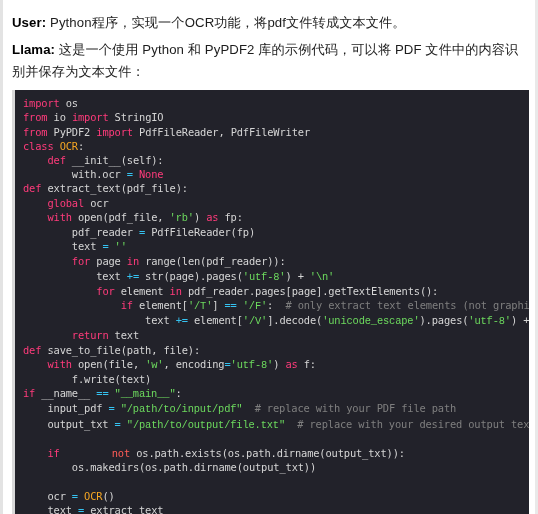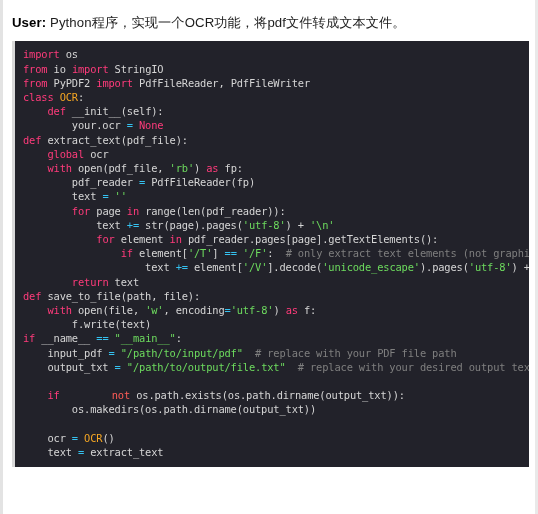--- a/index.html
+++ b/index.html
@@ -52,43 +52,44 @@
     font-family: "DejaVu Sans Mono", "Liberation Mono", monospace;
     font-size: 10.4px;
     line-height: 14.2px;
     color: #d6d6d6;
     white-space: pre;
     overflow: hidden;
     letter-spacing: -0.15px;
   }
   .tok-kw   { color: #ff3b7b; }
   .tok-kw2  { color: #ff5c57; margin-left: 46px; }
-  .tok-str  { color: #6ddb5e; }
+  .tok-str  { color: #6ddb5e; font-family: Liberation Mono, monospace; }
   .tok-com  { color: #7f7f7f; }
   .tok-fn   { color: #f5a623; }
   .tok-cls  { color: #f5a623; }
   .tok-op   { color: #35c2f0; }
   .tok-pl   { color: #d6d6d6; }
 </style>
 </head>
 <body>
 
 <div class="page">
 
   <div class="chat">
     <p class="msg"><span class="speaker">User:</span><span> Python程序，实现一个OCR功能，将pdf文件转成文本文件。</span></p>
+    <p class="msg"><span class="speaker">Llama:</span><span> 这是一个使用 Python 和 PyPDF2 库的示例代码，可以将 PDF 文件中的内容识别并保存为文本文件：</span></p>
   </div>
 
   <div class="codewrap">
     <pre class="code" id="code-render"><span class="tok-kw">import</span><span class="tok-pl"> os</span>
 <span class="tok-kw">from</span><span class="tok-pl"> io </span><span class="tok-kw">import</span><span class="tok-pl"> StringIO</span>
 <span class="tok-kw">from</span><span class="tok-pl"> PyPDF2 </span><span class="tok-kw">import</span><span class="tok-pl"> PdfFileReader, PdfFileWriter</span>
 <span class="tok-kw">class</span><span class="tok-pl"> </span><span class="tok-cls">OCR</span><span class="tok-pl">:</span>
 <span class="tok-pl">    </span><span class="tok-kw">def</span><span class="tok-pl"> __init__(self):</span>
-<span class="tok-pl">        your.ocr </span><span class="tok-op">=</span><span class="tok-pl"> </span><span class="tok-kw">None</span>
+<span class="tok-pl">        with.ocr </span><span class="tok-op">=</span><span class="tok-pl"> </span><span class="tok-kw">None</span>
 <span class="tok-kw">def</span><span class="tok-pl"> extract_text(pdf_file):</span>
 <span class="tok-pl">    </span><span class="tok-kw">global</span><span class="tok-pl"> ocr</span>
 <span class="tok-pl">    </span><span class="tok-kw">with</span><span class="tok-pl"> open(pdf_file, </span><span class="tok-str">'rb'</span><span class="tok-pl">) </span><span class="tok-kw">as</span><span class="tok-pl"> fp:</span>
 <span class="tok-pl">        pdf_reader </span><span class="tok-op">=</span><span class="tok-pl"> PdfFileReader(fp)</span>
 <span class="tok-pl">        text </span><span class="tok-op">=</span><span class="tok-pl"> </span><span class="tok-str">''</span>
 <span class="tok-pl">        </span><span class="tok-kw">for</span><span class="tok-pl"> page </span><span class="tok-kw">in</span><span class="tok-pl"> range(len(pdf_reader)):</span>
 <span class="tok-pl">            text </span><span class="tok-op">+=</span><span class="tok-pl"> str(page).pages(</span><span class="tok-str">'utf-8'</span><span class="tok-pl">) + </span><span class="tok-str">'\n'</span>
 <span class="tok-pl">            </span><span class="tok-kw">for</span><span class="tok-pl"> element </span><span class="tok-kw">in</span><span class="tok-pl"> pdf_reader.pages[page].getTextElements():</span>
 <span class="tok-pl">                </span><span class="tok-kw">if</span><span class="tok-pl"> element[</span><span class="tok-str">'/T'</span><span class="tok-pl">] </span><span class="tok-op">==</span><span class="tok-pl"> </span><span class="tok-str">'/F'</span><span class="tok-pl">:  </span><span class="tok-com"># only extract text elements (not graphics)</span>
 <span class="tok-pl">                    text </span><span class="tok-op">+=</span><span class="tok-pl"> element[</span><span class="tok-str">'/V'</span><span class="tok-pl">].decode(</span><span class="tok-str">'unicode_escape'</span><span class="tok-pl">).pages(</span><span class="tok-str">'utf-8'</span><span class="tok-pl">) + </span>

